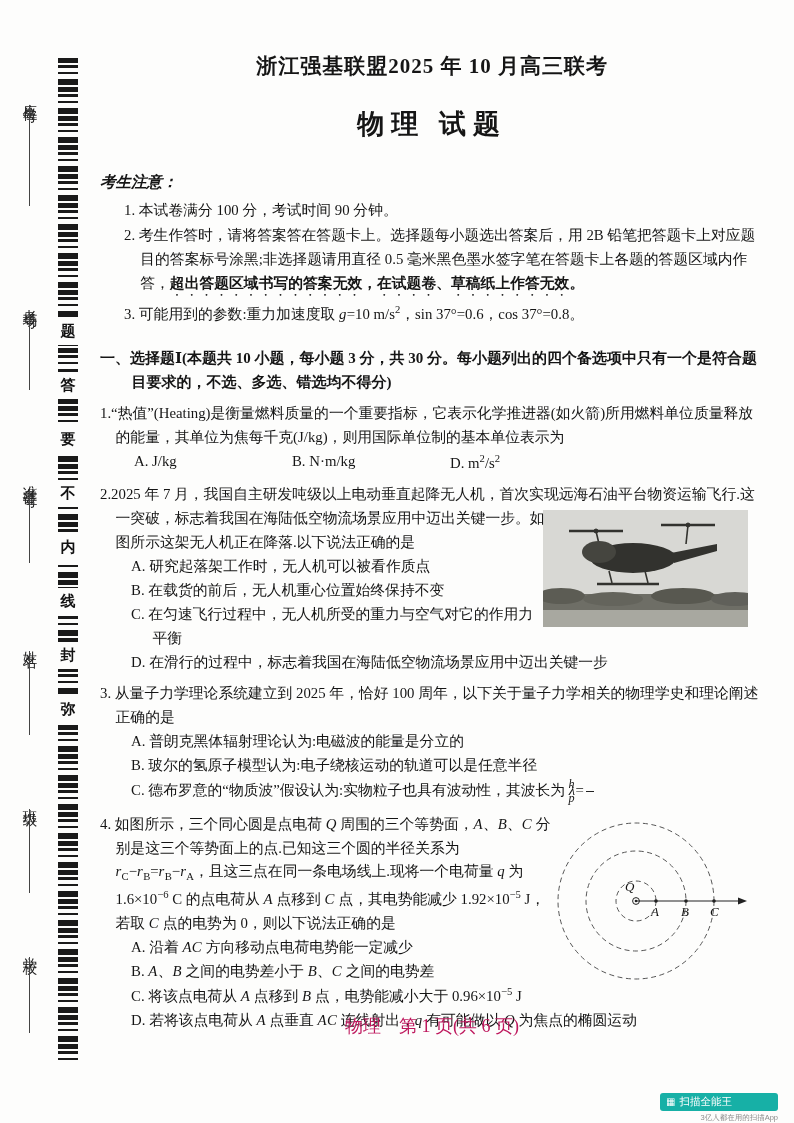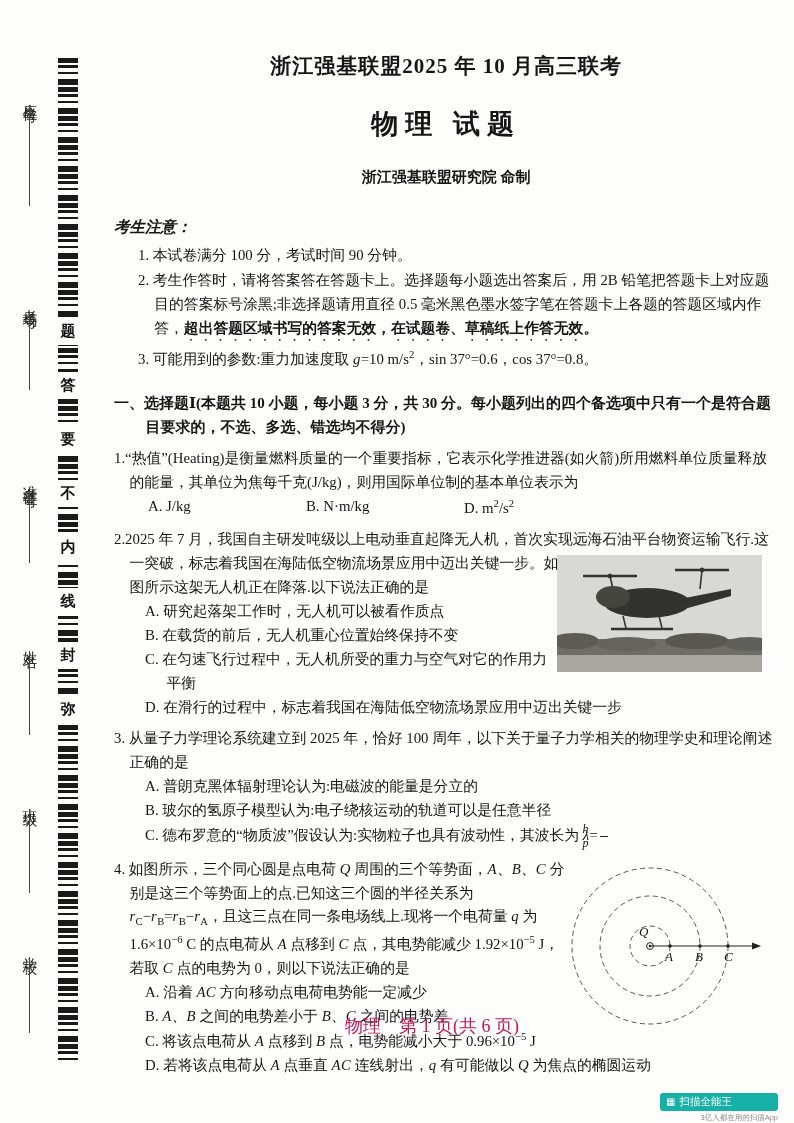--- a/index.html
+++ b/index.html
@@ -17,21 +17,21 @@
 
   .seal-strip{position:absolute;left:58px;top:58px;width:20px;height:1002px;
     background:repeating-linear-gradient(to bottom,
       #1a1a1a 0 5px,#fdfdfc 5px 7px,#1a1a1a 7px 10px,#fdfdfc 10px 14px,
       #1a1a1a 14px 16px,#fdfdfc 16px 21px,#1a1a1a 21px 27px,#fdfdfc 27px 29px);}
   .seal-chars{position:absolute;left:55px;top:318px;width:26px;display:flex;flex-direction:column;gap:27px;}
   .seal-char{background:#fdfdfc;width:26px;height:27px;line-height:27px;text-align:center;
              font-size:15px;font-weight:600;color:#111;}
 
   
-  .content{position:absolute;left:114px;top:38px;width:664px;}
+  .content{position:absolute;left:100px;top:38px;width:664px;}
   .title{margin:14px 0 0;text-align:center;font-size:21px;font-weight:bold;letter-spacing:1px;}
   .subject{margin:26px 0 0;text-align:center;font-size:27px;font-weight:bold;letter-spacing:7px;}
   .issuer{margin:26px 0 0;text-align:center;font-size:15px;font-weight:bold;}
 
   .notice{margin-top:28px;font-size:14.8px;line-height:1.6;}
   .notice-label{margin:0 0 4px;font-weight:bold;font-size:15.5px;font-style:italic;}
   .notice-items{margin-left:24px;}
   .n-item{margin:2px 0;padding-left:1.1em;text-indent:-1.1em;}
   .em{font-weight:bold;
       -webkit-text-emphasis:filled dot;text-emphasis:filled dot;
@@ -110,21 +110,20 @@
     <span class="seal-char">内</span>
     <span class="seal-char">线</span>
     <span class="seal-char">封</span>
     <span class="seal-char">弥</span>
   </div>
 
   <div class="content">
 
     <h1 class="title">浙江强基联盟2025 年 10 月高三联考</h1>
     <h2 class="subject">物理 试题</h2>
-    <div class="issuer">浙江强基联盟研究院 命制</div>
 
     <div class="notice">
       <p class="notice-label">考生注意：</p>
       <div class="notice-items">
         <p class="n-item">1. 本试卷满分 100 分，考试时间 90 分钟。</p>
         <p class="n-item"><span>2. 考生作答时，请将答案答在答题卡上。选择题每小题选出答案后，用 2B 铅笔把答题卡上对应题目的答案标号涂黑;非选择题请用直径 0.5 毫米黑色墨水签字笔在答题卡上各题的答题区域内作答，</span><span class="em">超出答题区域书写的答案无效，在试题卷、草稿纸上作答无效。</span></p>
         <p class="n-item">3. 可能用到的参数:重力加速度取 <i>g</i>=10 m/s<sup>2</sup>，sin 37°=0.6，cos 37°=0.8。</p>
       </div>
     </div>
 

